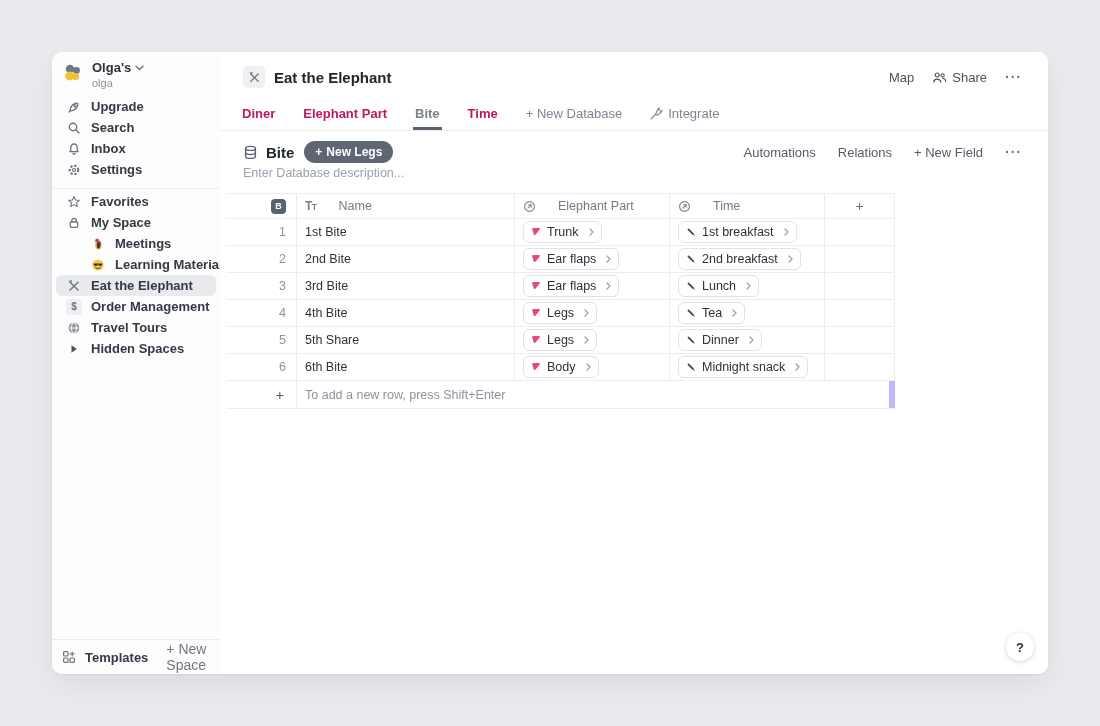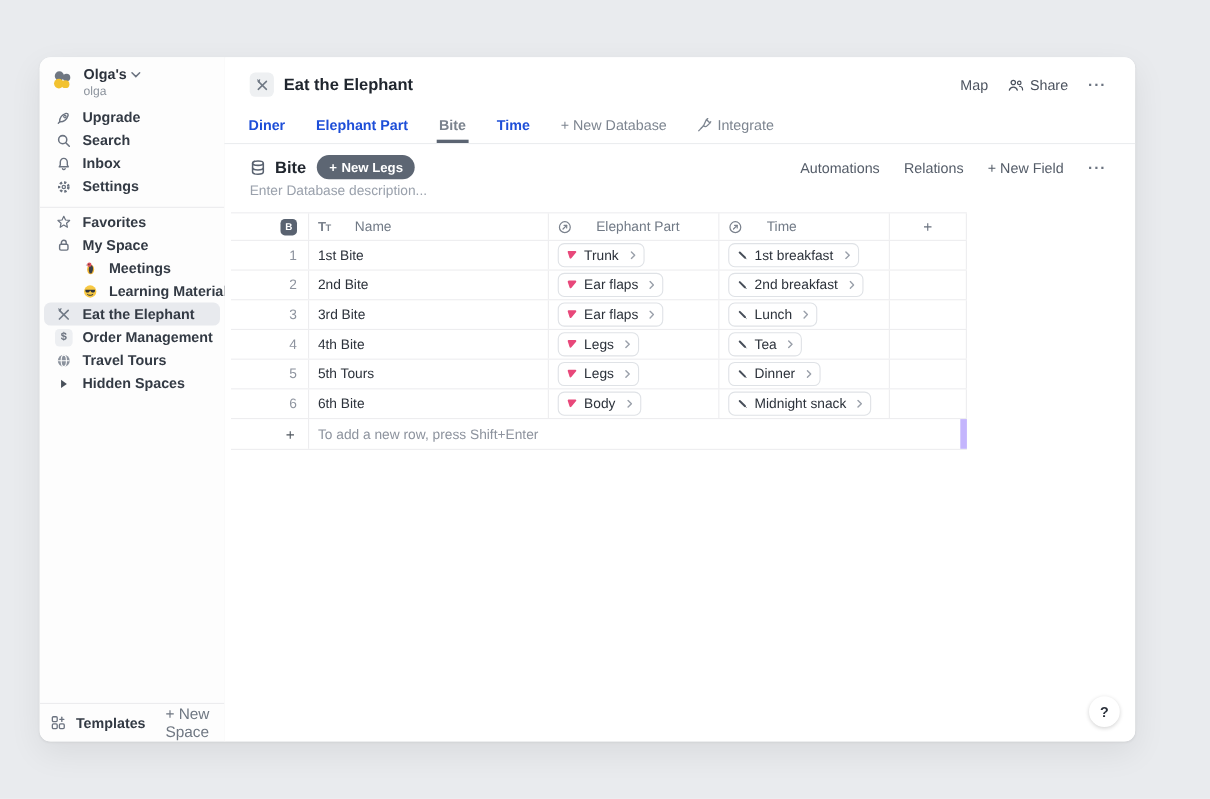--- a/index.html
+++ b/index.html
@@ -1,17 +1,17 @@
 <!DOCTYPE html>
 <html><head>
 <meta charset="utf-8">
 <style>
   html,body{margin:0;padding:0;background:#e9ebee;font-family:"Liberation Sans","DejaVu Sans",sans-serif;-webkit-font-smoothing:antialiased;}
   .stage{position:relative;width:1100px;height:726px;background:#e9ebee;overflow:hidden;}
-  .window{position:absolute;left:36px;top:52px;width:996px;height:622px;background:#fff;border-radius:10px;
+  .window{position:absolute;left:52px;top:52px;width:996px;height:622px;background:#fff;border-radius:10px;
           box-shadow:0 1px 2px rgba(0,0,0,.05),0 10px 30px rgba(0,0,0,.07);overflow:hidden;}
 
   
   .sidebar{position:absolute;left:0;top:0;bottom:0;width:168px;border-right:1px solid #e9eaec;background:#fdfdfd;}
   .ws{position:absolute;left:10px;top:8px;display:flex;align-items:flex-start;gap:8px;cursor:pointer;}
   .ws .avatar{width:22px;height:22px;flex:0 0 22px;margin-top:2px;}
   .ws-name{font-size:13px;font-weight:700;color:#2b313b;display:flex;align-items:center;gap:4px;line-height:16px;}
   .ws-sub{font-size:11px;color:#8b929c;line-height:13px;margin-top:1px;}
   .nav{position:absolute;left:0;right:0;}
   .nav-top{top:44px;}
@@ -33,21 +33,21 @@
   
   .main{position:absolute;left:168px;right:0;top:0;bottom:0;background:#fff;}
   .doc-header{position:absolute;left:0;right:0;top:0;height:50px;display:flex;align-items:center;padding:0 26px 0 23px;}
   .doc-icon{width:22px;height:22px;border-radius:5px;background:#eef0f2;display:flex;align-items:center;justify-content:center;margin-right:9px;}
   .doc-title{font-size:15px;font-weight:700;color:#20262e;}
   .hdr-right{margin-left:auto;display:flex;align-items:center;gap:18px;}
   .hdr-link{font-size:13px;font-weight:500;color:#4b525e;cursor:pointer;display:flex;align-items:center;gap:5px;}
   .dots{color:#6b7380;font-weight:700;letter-spacing:1px;font-size:14px;cursor:pointer;}
 
   .tabbar{position:absolute;left:0;right:0;top:48px;height:30px;display:flex;align-items:flex-end;gap:24px;padding-left:20px;border-bottom:1px solid #ebedef;}
-  .tab{font-size:13px;font-weight:600;color:#1d4ed8;padding:0 2px 9px 2px;cursor:pointer;white-space:nowrap;}
+  .tab{font-size:13px;font-weight:600;color:#be185d;padding:0 2px 9px 2px;cursor:pointer;white-space:nowrap;}
   .tab.muted{color:#7d8590;font-weight:500;}
   .tab.active{color:#7a828d;font-weight:600;border-bottom:3px solid #5b6472;padding-bottom:6px;}
   .tab-int{display:flex;align-items:center;gap:5px;}
 
   .view-hdr{position:absolute;left:0;right:0;top:86px;height:28px;display:flex;align-items:center;padding:0 26px 0 23px;}
   .view-name{font-size:15px;font-weight:700;color:#20262e;margin:0 10px 0 8px;}
   .btn-newview{height:22px;border-radius:11px;background:#5d6673;color:#fff;font-size:12px;font-weight:600;border:none;
                display:flex;align-items:center;padding:0 11px;gap:4px;cursor:pointer;font-family:inherit;}
   .view-right{margin-left:auto;display:flex;align-items:center;gap:22px;}
   .view-link{font-size:13px;font-weight:500;color:#545c68;cursor:pointer;}
@@ -486,21 +486,21 @@
             </span>
           </div>
           <div class="cell"></div>
         </div>
 
         <div class="trow tdata">
           <div class="cell c-num">
               <span class="rownum">5</span>
             </div>
           <div class="cell">
-              <span class="rowname">5th Tours</span>
+              <span class="rowname">5th Share</span>
             </div>
           <div class="cell">
             <span class="tag">
               <svg width="10" height="10" viewBox="0 0 12 12">
                   <path d="M2.4 2.4 L9.6 2.4 L4.4 8.6 Z" fill="#e8487a" stroke="#e8487a" stroke-width="2.2" stroke-linejoin="round"></path>
                 </svg>
               <span class="tlbl">Legs</span>
               <span class="chev">
                   <svg width="5" height="8" viewBox="0 0 5 8">
                     <polyline points="1,1 4,4 1,7" fill="none" stroke="#9aa0aa" stroke-width="1.3" stroke-linecap="round" stroke-linejoin="round"></polyline>

